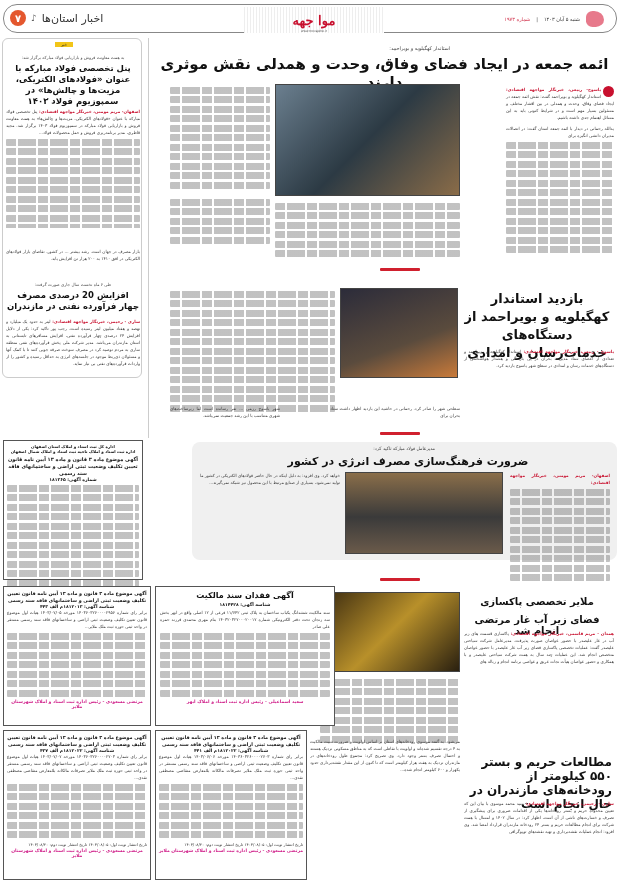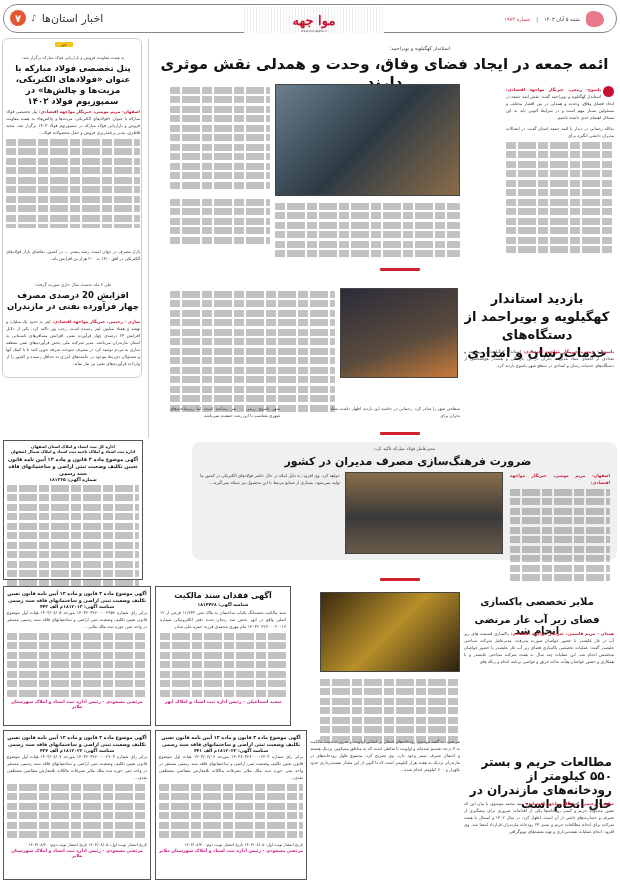--- a/index.html
+++ b/index.html
@@ -127,21 +127,21 @@
     <div class="text-line"></div>
     <div class="text-line"></div>
     <div class="text-line"></div>
 </div>
 <div class="abs text-col" style="left:170px;top:405px;width:110px">شهر یاسوج رزمی ... نفر رسانده است اما زیرساخت‌های شهری متناسب با این رشد جمعیت نمی‌باشد.</div>
 <div class="abs text-col" style="left:330px;top:405px;width:130px">سطحی شهر را صادر کرد. رحمانی در حاشیه این بازدید اظهار داشت ستاد بحران برای</div>
 <div class="abs redbar" style="left:380px;top:432px;width:40px"></div>
 
 <div class="abs graybox" style="left:192px;top:442px;width:425px;height:118px"></div>
 <div class="abs kicker" style="right:185px;top:446px;font-size:4.5px">مدیرعامل فولاد مبارکه تاکید کرد:</div>
-<div class="abs hl-big" style="right:12px;top:455px;width:400px;font-size:11px;text-align:center">ضرورت فرهنگ‌سازی مصرف مدیران در کشور</div>
+<div class="abs hl-big" style="right:12px;top:455px;width:400px;font-size:11px;text-align:center">ضرورت فرهنگ‌سازی مصرف انرژی در کشور</div>
 <div class="abs text-col" style="right:10px;top:472px;width:100px">
   <span class="red">اصفهان- مریم مومنی، خبرنگار مواجهه اقتصادی:</span>
   <div class="text-line"></div><div class="text-line"></div><div class="text-line"></div><div class="text-line"></div><div class="text-line"></div><div class="text-line"></div><div class="text-line"></div><div class="text-line"></div><div class="text-line"></div><div class="text-line"></div>
 </div>
 <div class="abs photo" style="left:345px;top:472px;width:158px;height:82px;background:linear-gradient(180deg,#8a6e4a,#3a3a3a 55%,#6a5a4a)"></div>
 <div class="abs text-col" style="left:200px;top:472px;width:140px;height:84px;overflow:hidden">خواهد کرد. وی افزود: به دلیل اینکه در حال حاضر فولادهای الکتریکی در کشور ما تولید نمی‌شود، بسیاری از صنایع مرتبط با این محصول نیز شبکه نمی‌گیرند...</div>
 <div class="abs redbar" style="left:380px;top:578px;width:40px"></div>
 
 <div class="abs hl-big" style="right:8px;top:596px;width:150px;font-size:10px;text-align:center">ملایر تخصصی پاکسازی</div>
 <div class="abs hl-big" style="right:8px;top:614px;width:150px;font-size:10px;text-align:center">فضای زیر آب غار مرتضی انجام شد</div>
@@ -196,21 +196,21 @@
     <div class="text-line"></div>
     <div class="text-line"></div>
     <div class="text-line"></div>
     <div class="text-line"></div>
     <div class="text-line"></div>
     <div class="text-line"></div>
     <div class="text-line"></div>
   <div class="ad-sign">رئیس ثبت اسناد و املاک شمال اصفهان</div>
 </div>
 
-<div class="abs box-ad" style="left:155px;top:586px;width:136px;height:140px;padding:4px">
+<div class="abs box-ad" style="left:155px;top:586px;width:180px;height:140px;padding:4px">
   <div class="ad-title" style="font-size:8px">آگهی فقدان سند مالکیت</div>
   <div class="ad-title" style="font-size:4.5px;margin:2px 0">شناسه آگهی: ۱۸۱۴۴۲۸</div>
   <div class="text-col">سند مالکیت ششدانگ یکباب ساختمان به پلاک ثبتی ۱۱/۷۴۲ فرعی از ۱۲ اصلی واقع در ابهر بخش سه زنجان تحت دفتر الکترونیکی شماره ۱۴۰۳۲۰۳۲۷۰۰۰۲۰۰۱۷ بنام مهری محمدی فرزند حمزه علی صادر</div>
   <div class="text-line"></div>
     <div class="text-line"></div>
     <div class="text-line"></div>
     <div class="text-line"></div>
     <div class="text-line"></div>
     <div class="text-line"></div>
     <div class="text-line"></div>

